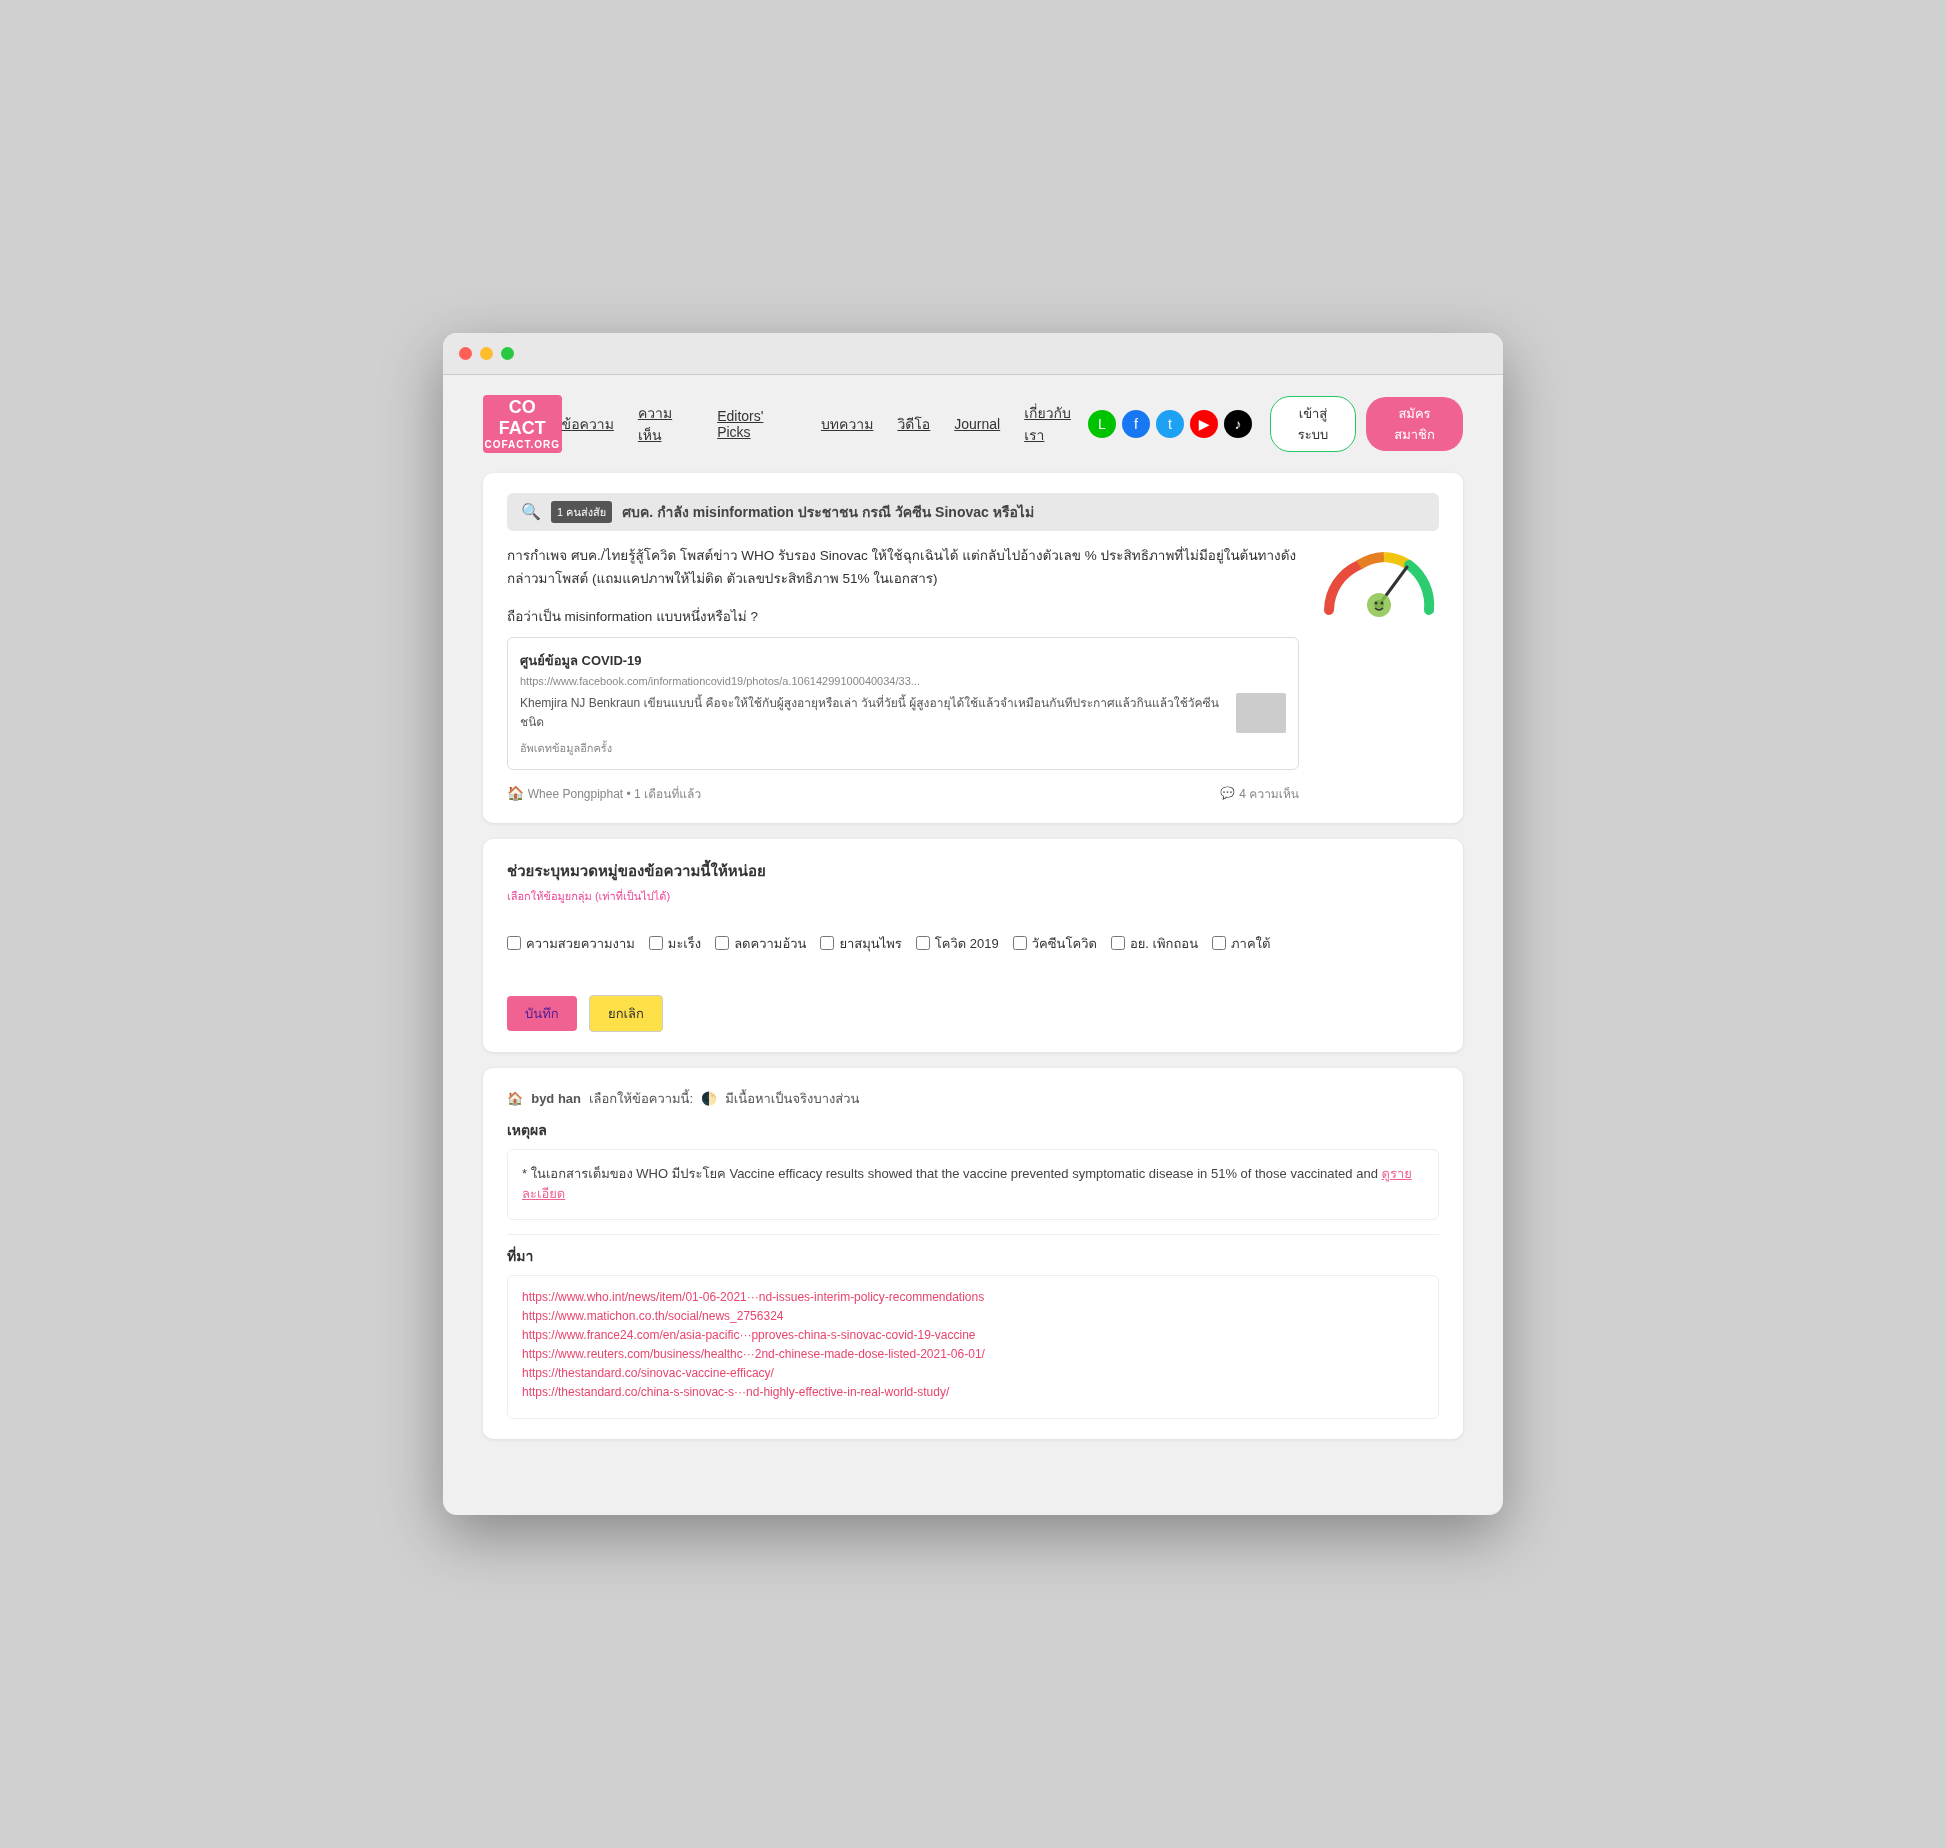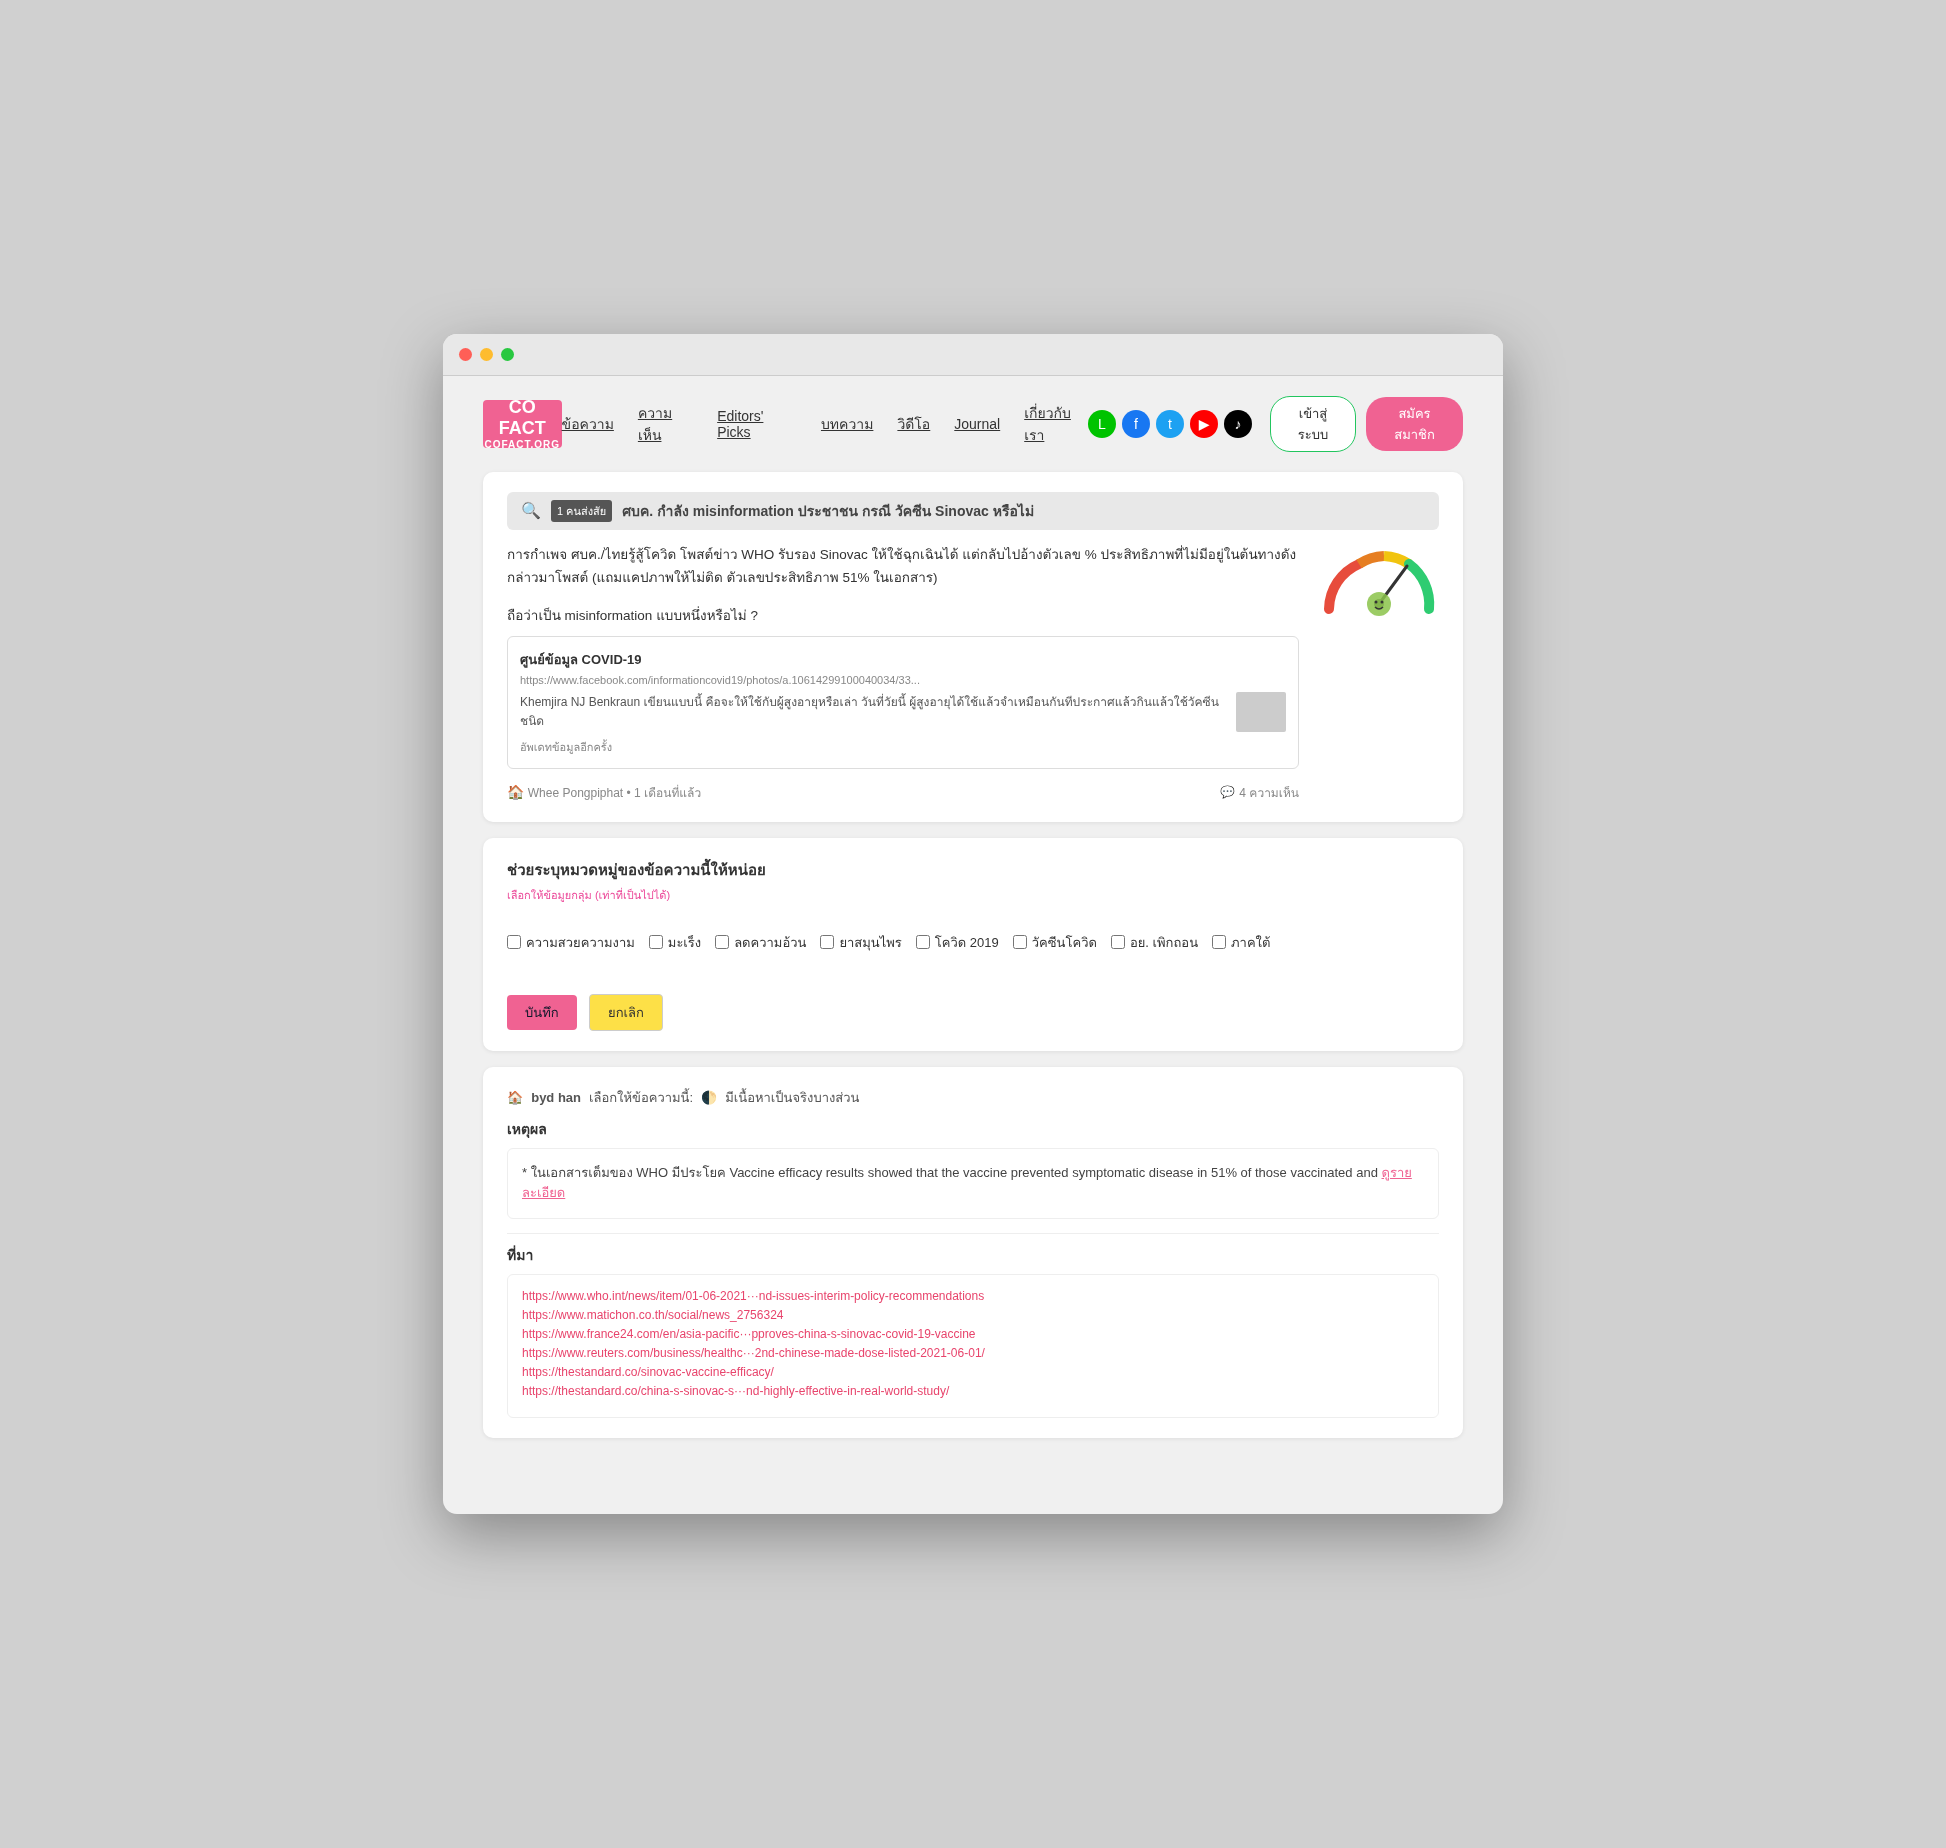--- a/index.html
+++ b/index.html
@@ -49,21 +49,21 @@
     
     .header {
       display: flex;
       align-items: center;
       justify-content: space-between;
       margin-bottom: 20px;
     }
     .logo-box {
       background: #f06292;
       width: 80px;
-      height: 48px;
+      height: 58px;
       border-radius: 4px;
       display: flex;
       flex-direction: column;
       align-items: center;
       justify-content: center;
       color: white;
       font-weight: bold;
       font-size: 18px;
     }
     .logo-sub {
@@ -270,21 +270,21 @@
     }
     .tag-checkbox {
       width: 14px;
       height: 14px;
       border: 1px solid #aaa;
       border-radius: 2px;
       cursor: pointer;
     }
     .btn-save {
       background: #f06292;
-      color: #0f172a;
+      color: #4c1d95;
       border: none;
       border-radius: 4px;
       padding: 7px 18px;
       font-size: 13px;
       cursor: pointer;
       margin-right: 8px;
     }
     .btn-cancel {
       background: #fde047;
       color: #333;

